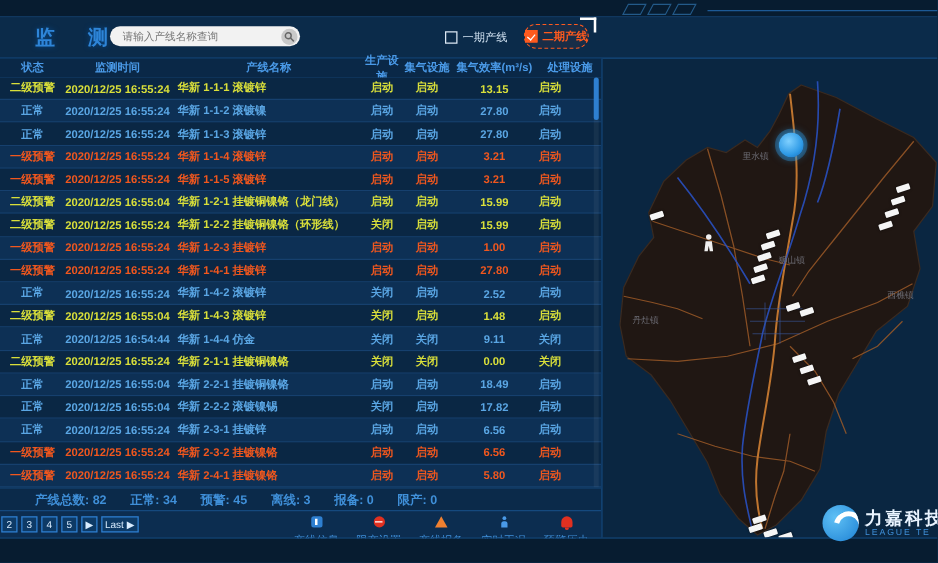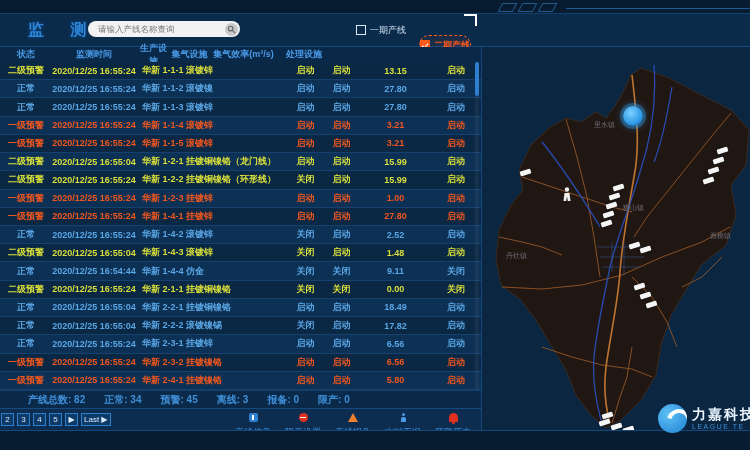--- a/index.html
+++ b/index.html
@@ -14,41 +14,41 @@
   .deco-line{position:absolute;top:8px;height:1px;background:#1d5a96;}
   
   .header-strip{position:absolute;left:0;top:14px;width:750px;height:32px;background:#0b2b4a;border-bottom:1px solid #15497e;}
   .page-title{position:absolute;left:28px;top:6px;font-size:16px;font-weight:bold;color:#2e85d8;letter-spacing:11px;text-shadow:0 0 4px #0a4a8a;}
   .search-pill{position:absolute;left:88px;top:7px;width:152px;height:16px;background:#f2f2f2;border-radius:9px;display:flex;align-items:center;}
   .search-pill input{flex:1;border:none;outline:none;background:transparent;font-size:8.5px;color:#555;padding:0 4px 0 10px;font-family:inherit;}
   .search-btn{width:13px;height:13px;border-radius:50%;background:#c9c9c9;margin-right:2px;display:flex;align-items:center;justify-content:center;cursor:pointer;}
   .chk-row{position:absolute;top:0;height:32px;display:flex;align-items:center;}
   .chk-box{width:8px;height:8px;border:1px solid #dce8f4;background:transparent;display:inline-block;margin-right:4px;}
   .chk-label{font-size:9px;color:#cfe0f0;}
-  .phase2-btn{position:absolute;left:419px;top:21px;width:50px;height:18px;border:1px dashed #ff5a1e;border-radius:10px;display:flex;align-items:center;justify-content:center;cursor:pointer;background:rgba(255,90,30,.06);}
+  .phase2-btn{position:absolute;left:419px;top:5px;width:50px;height:18px;border:1px dashed #ff5a1e;border-radius:10px;display:flex;align-items:center;justify-content:center;cursor:pointer;background:rgba(255,90,30,.06);}
   .chk-box.checked{background:#ff5a1e;border-color:#ff5a1e;position:relative;}
   .chk-box.checked::after{content:"";position:absolute;left:2px;top:1px;width:3px;height:5px;border-right:1.5px solid #fff;border-bottom:1.5px solid #fff;transform:rotate(40deg);}
   .phase2-btn .chk-label{color:#ff5a1e;font-weight:bold;}
   .corner-bracket{position:absolute;left:464px;top:0px;width:11px;height:10px;border-top:2px solid #fff;border-right:2px solid #fff;}
   
   .left-panel{position:absolute;left:0;top:47px;width:481px;height:383px;border-right:1px solid #15497e;background:#0b2a4a;}
   .t-header{position:absolute;left:0;top:0;width:481px;height:15px;display:flex;background:#0a2847;border-bottom:1px solid #1d5a96;}
   .t-header span{font-size:9px;font-weight:bold;color:#4a9ae8;display:flex;align-items:center;justify-content:center;}
   .t-rows{position:absolute;left:0;top:15px;width:481px;height:328px;}
   .t-row{height:18.22px;display:flex;align-items:center;border-bottom:1px solid #16406e;box-sizing:border-box;cursor:pointer;}
   .t-row:nth-child(even){background:#0d3055;}
   .t-row:nth-child(odd){background:#0a2744;}
   .t-row span{font-size:9px;font-weight:bold;white-space:nowrap;overflow:hidden;}
   .c0{width:52px;text-align:center;}
   .c1{width:84px;text-align:center;}
   .c2{width:152px;text-align:left;padding-left:6px;box-sizing:border-box;}
   .c3{width:35px;text-align:center;}
   .c4{width:37px;text-align:center;}
   .c5{width:71px;text-align:center;}
-  .c6{width:50px;text-align:center;}
+  .c6{width:50px;text-align:left;}
   .lv-normal span{color:#5aa6e4;}
   .lv-warn1 span{color:#f0571e;}
   .lv-warn2 span{color:#d9df3a;}
   .scrollbar-track{position:absolute;left:475px;top:15px;width:4px;height:328px;background:rgba(255,255,255,.05);}
   .scrollbar-thumb{position:absolute;left:0;top:0;width:4px;height:34px;background:#2e7fd0;border-radius:2px;cursor:grab;}
   
   .summary-row{position:absolute;left:0;top:343px;width:481px;height:18px;display:flex;align-items:center;gap:19px;padding-left:28px;box-sizing:border-box;border-top:1px solid #123e6a;}
   .summary-row b{font-size:10px;font-weight:bold;color:#3f8fd8;white-space:nowrap;}
   
   .footer-bar{position:absolute;left:0;top:361px;width:481px;height:22px;background:#0c2d50;border-top:1px solid #15497e;box-sizing:border-box;}
@@ -114,20 +114,21 @@
     <span class="chk-box checked"></span>
     <span class="chk-label">二期产线</span>
   </div>
   <div class="corner-bracket"></div>
 </div>
 
 <div class="left-panel">
   <div class="t-header" id="thead">
       <span class="c0">状态</span>
       <span class="c1">监测时间</span>
+      <span class="c2">产线名称</span>
       <span class="c3">生产设施</span>
       <span class="c4">集气设施</span>
       <span class="c5">集气效率(m³/s)</span>
       <span class="c6">处理设施</span>
     </div>
   <div class="t-rows" id="tbody">
       <div class="t-row lv-warn2">
         <span class="c0">二级预警</span>
         <span class="c1">2020/12/25 16:55:24</span>
         <span class="c2">华新 1-1-1 滚镀锌</span>

